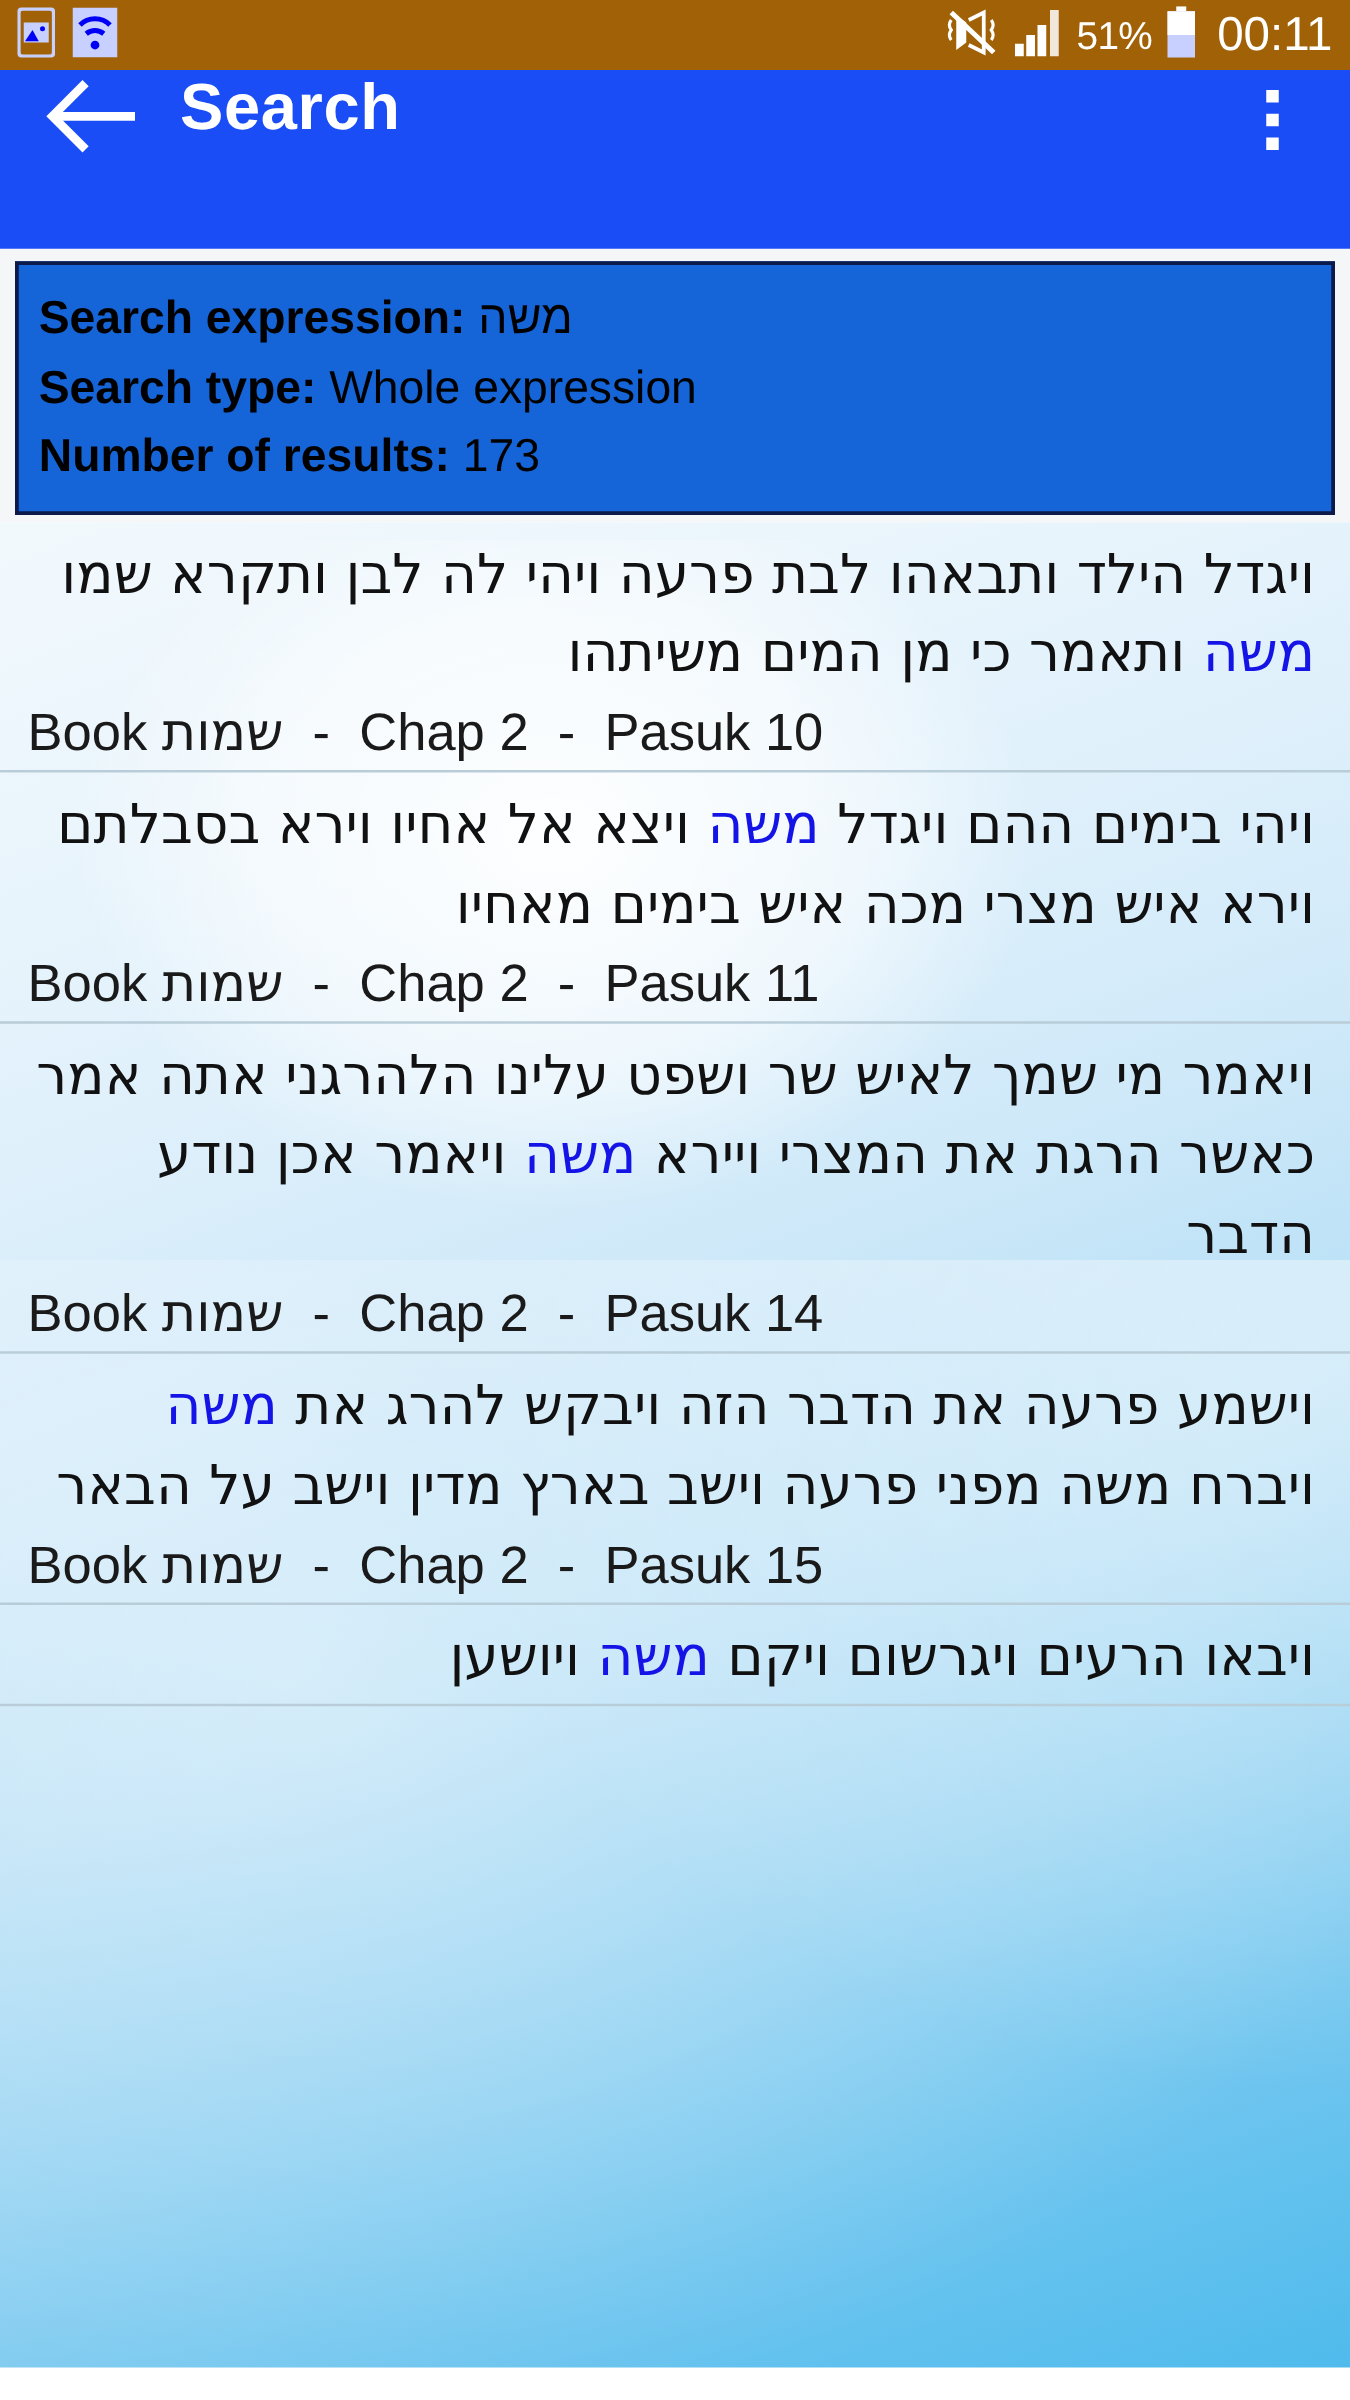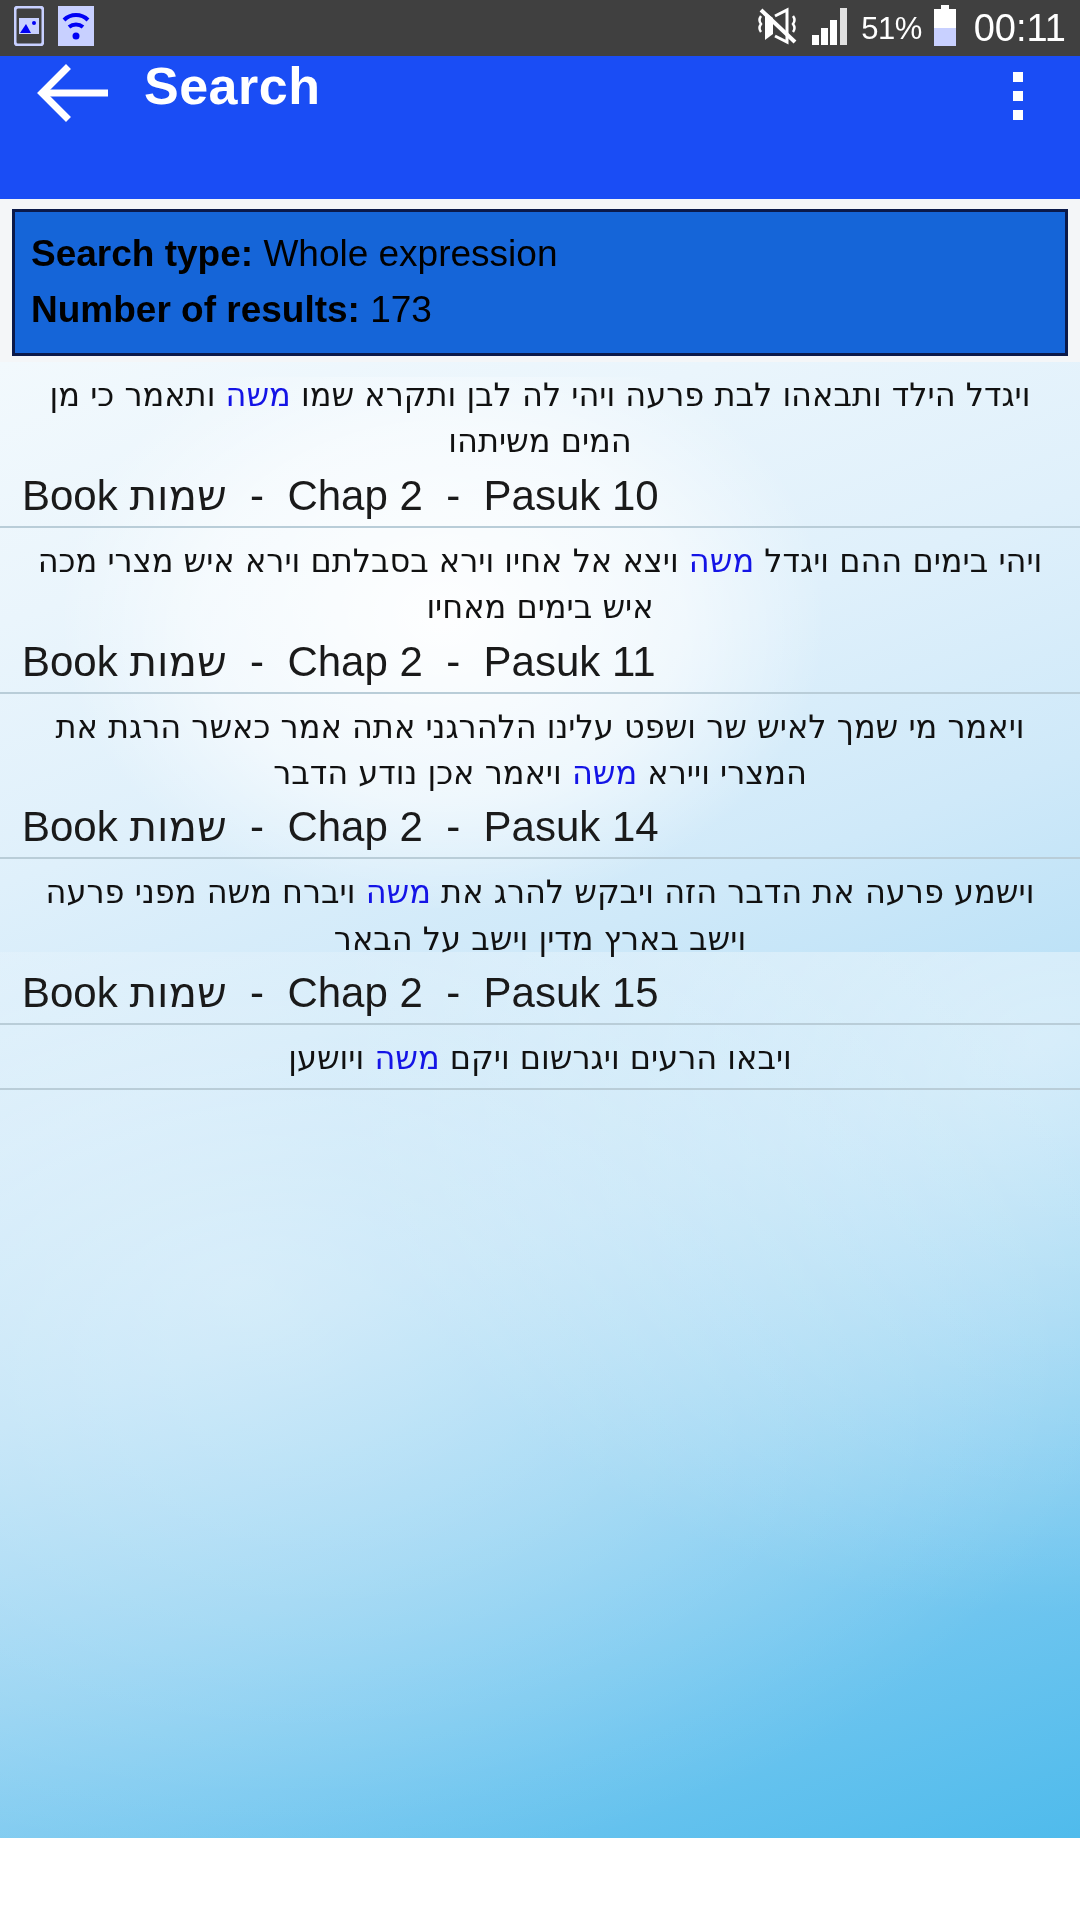--- a/index.html
+++ b/index.html
@@ -7,21 +7,21 @@
     width: 1080px;
     height: 1920px;
     overflow: hidden;
     font-family: "Liberation Sans", "DejaVu Sans", sans-serif;
     background: #ffffff;
   }
 
   
   .statusbar {
     height: 56px;
-    background: #404040;
+    background: #a16207;
     display: flex;
     align-items: center;
     padding: 0 14px;
     color: #ffffff;
   }
   .sb-left { display: flex; align-items: center; gap: 14px; }
   .sb-right { display: flex; align-items: center; gap: 10px; margin-left: auto; }
   .sb-icon { display: block; }
   .sb-pct {
     font-size: 31px;
@@ -125,22 +125,22 @@
   }
 
   .result-item {
     position: relative;
     z-index: 2;
     border-bottom: 2px solid #b9cdd8;
     padding: 10px 22px 6px 22px;
   }
   .result-text {
     direction: rtl;
-    text-align: center;
-    font-size: 32px;
+    text-align: right;
+    font-size: 44px;
     line-height: 1.45;
     color: #111111;
     font-family: "DejaVu Sans", "Liberation Sans", sans-serif;
     padding: 0 6px;
   }
   .hl { color: #1414e6; }
   .result-ref {
     direction: ltr;
     text-align: left;
     font-size: 42px;
@@ -217,20 +217,24 @@
   <div class="overflow-btn">
     <span class="dot"></span>
     <span class="dot"></span>
     <span class="dot"></span>
   </div>
 </div>
 
 <div class="info-wrap">
   <div class="info-box">
 
+    <div class="info-row">
+      <span class="info-label">Search expression:</span>
+      <span class="info-value rtl">משה</span>
+    </div>
 
     <div class="info-row">
       <span class="info-label">Search type:</span>
       <span class="info-value">Whole expression</span>
     </div>
 
     <div class="info-row">
       <span class="info-label">Number of results:</span>
       <span class="info-value">173</span>
     </div>

